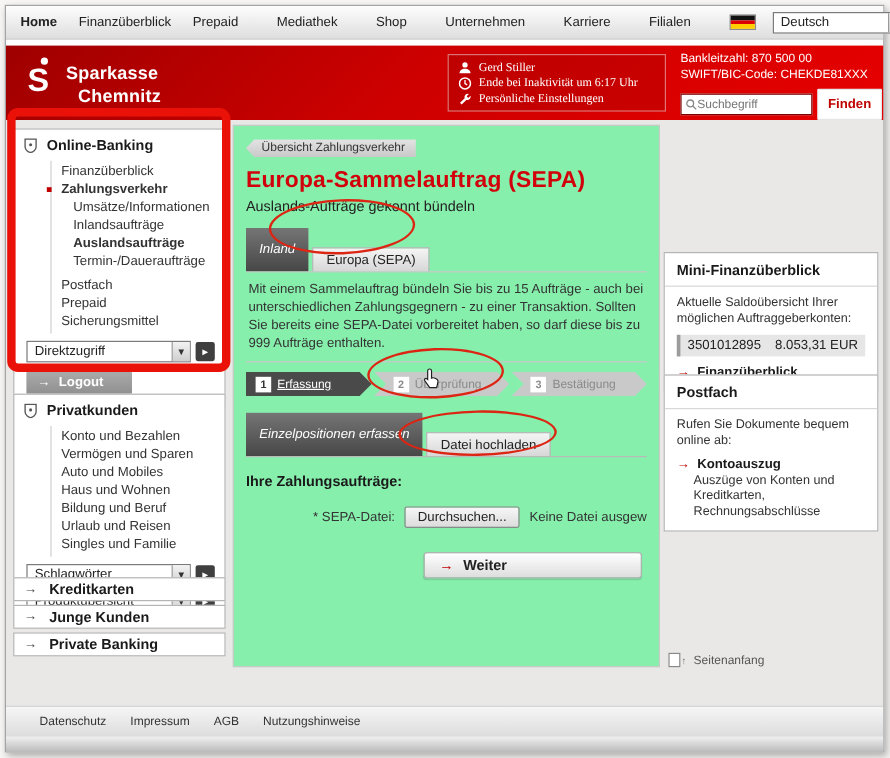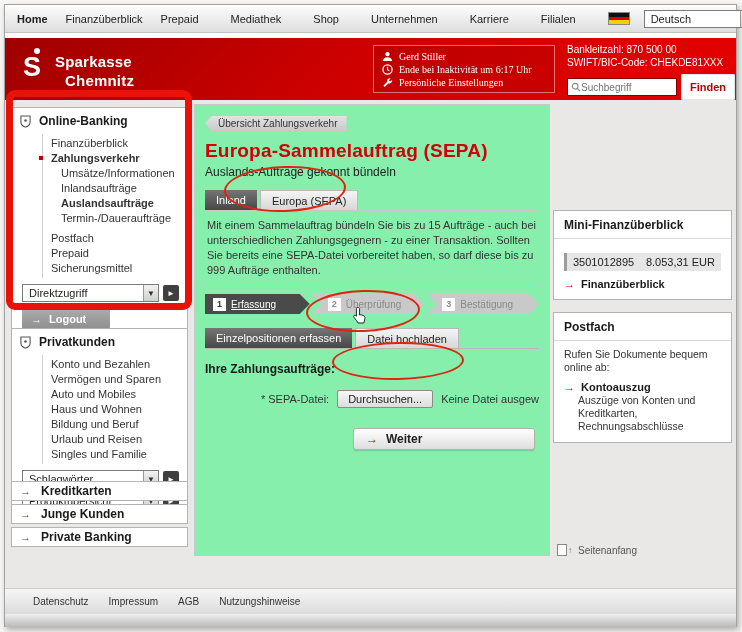--- a/index.html
+++ b/index.html
@@ -61,21 +61,21 @@
   .logout { margin:7px 0 8px 10px; width:88px; height:20px; background:linear-gradient(180deg,#ababab,#8f8f8f); color:#fff; font-weight:bold; font-size:11px; display:flex; align-items:center; gap:7px; padding:0 9px; border-radius:2px; }
   .sectrow { position:absolute; left:6px; width:177px; height:20px; background:#fff; border:1px solid #b4b4b4; display:flex; align-items:center; gap:10px; padding:0 8px; font-size:12px; font-weight:bold; color:#1a1a1a; }
   .arrow-dark { color:#444; font-size:11px; }
 
   
   .content { position:absolute; left:189px; top:4px; width:356px; height:452px; background:#86efac; border:1px solid #c9c9c9; padding:8px 10px; }
   .crumb { display:inline-block; font-size:10px; color:#333; background:linear-gradient(180deg,#e3e3e3,#c9c9c9); padding:2px 9px 2px 13px; clip-path:polygon(7px 0,100% 0,100% 100%,7px 100%,0 50%); cursor:pointer; }
   .h1 { margin-top:9px; font-size:19px; font-weight:bold; color:#d2000a; letter-spacing:.2px; }
   .h2 { margin-top:3px; font-size:12px; color:#222; }
   .tabsrow { margin-top:11px; display:flex; gap:3px; align-items:flex-end; }
-  .tab-dark { height:20px; padding:0 11px; background:linear-gradient(180deg,#757575,#474747); color:#fff; font-size:11px; display:flex; align-items:center; cursor:pointer; }
+  .tab-dark { height:36px; padding:0 11px; background:linear-gradient(180deg,#757575,#474747); color:#fff; font-size:11px; display:flex; align-items:center; cursor:pointer;font-style:italic; }
   .tab-light { height:20px; padding:0 11px; background:linear-gradient(180deg,#f5f5f5,#d7d7d7); border:1px solid #b9b9b9; border-bottom:0; color:#222; font-size:11px; display:flex; align-items:center; cursor:pointer; }
   .infobox { border-top:1px solid #c9c9c9; border-bottom:1px solid #c9c9c9; padding:7px 2px; font-size:11px; line-height:15px; color:#333; }
   .steps { margin-top:8px; display:flex; gap:2px; height:20px; }
   .step { flex:1; display:flex; align-items:center; gap:5px; padding:0 4px 0 8px; font-size:10px; }
   .step .num { width:13px; height:13px; background:#fff; display:flex; align-items:center; justify-content:center; font-weight:bold; font-size:9px; color:#333; flex:0 0 13px; }
   .step1 { background:#4a4a4a; color:#fff; clip-path:polygon(0 0,calc(100% - 10px) 0,100% 50%,calc(100% - 10px) 100%,0 100%); }
   .step1 .lbl { text-decoration:underline; }
   .stepN { background:#c9c9c9; color:#8a8a8a; clip-path:polygon(0 0,calc(100% - 10px) 0,100% 50%,calc(100% - 10px) 100%,0 100%,10px 50%); padding-left:16px; }
   .stepN .num { color:#8a8a8a; }
   .subtabs { margin-top:14px; display:flex; gap:3px; align-items:flex-end; border-bottom:1px solid #b9b9b9; }
@@ -312,20 +312,21 @@
 
       <div class="weiter">
         <span class="red-arr">→</span>
         <span>Weiter</span>
       </div>
     </div>
 
     <div class="aside-panel" style="top:110px;">
       <div class="a-title">Mini-Finanzüberblick</div>
       <div class="a-body">
+        <div class="a-desc">Aktuelle Saldoübersicht Ihrer möglichen Auftraggeberkonten:</div>
         <div class="acct">
           <span>3501012895</span>
           <span>8.053,31 EUR</span>
         </div>
         <div class="a-link">
           <span class="red-arr">→</span>
           <span>Finanzüberblick</span>
         </div>
       </div>
     </div>

